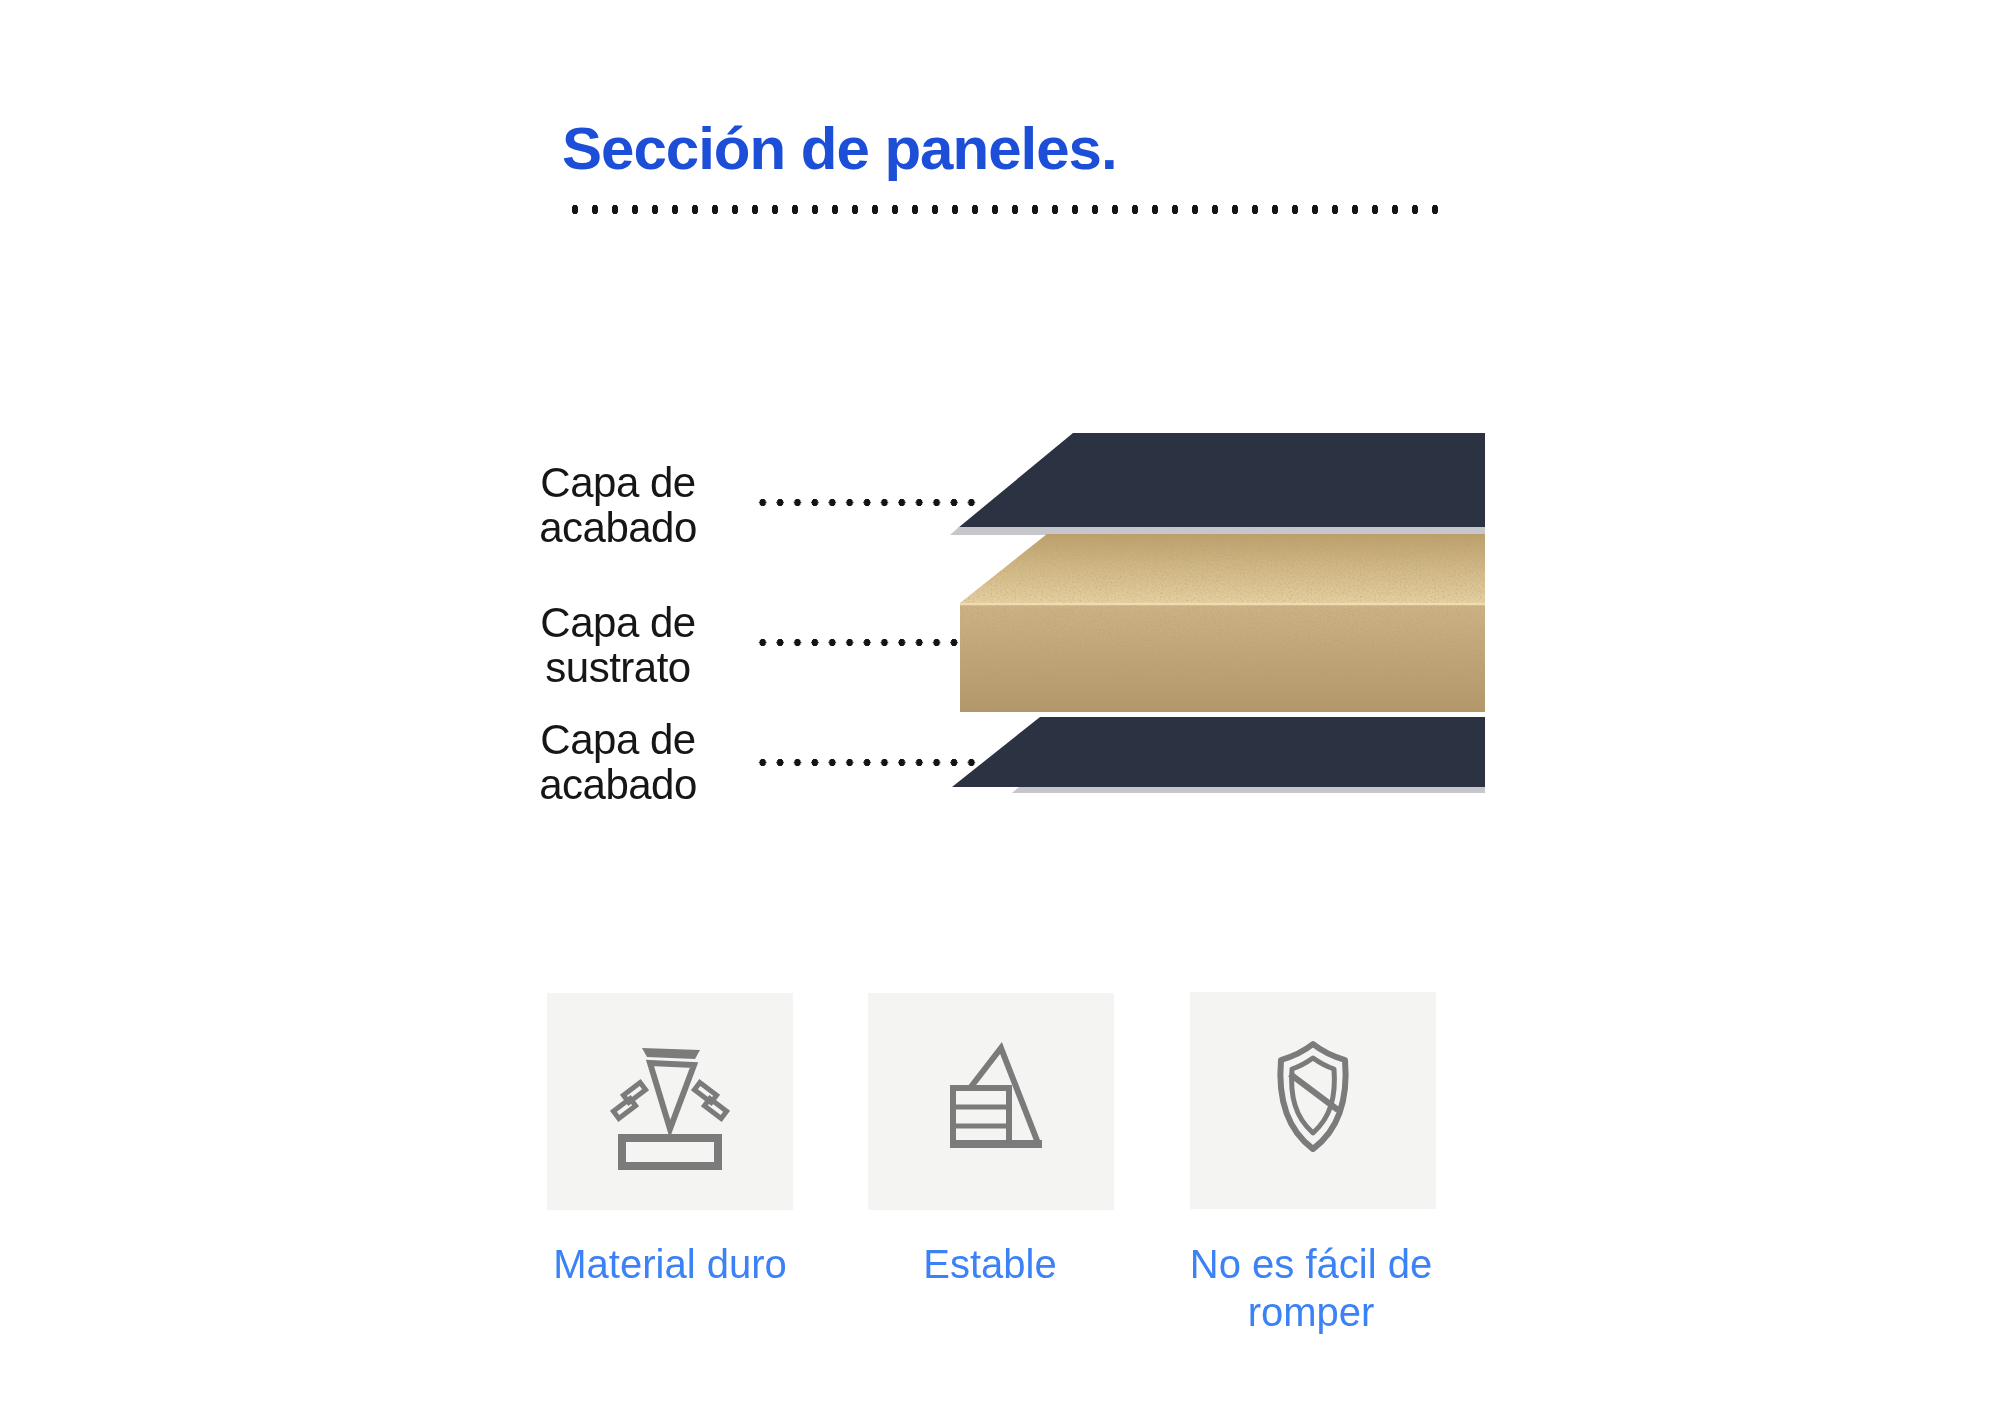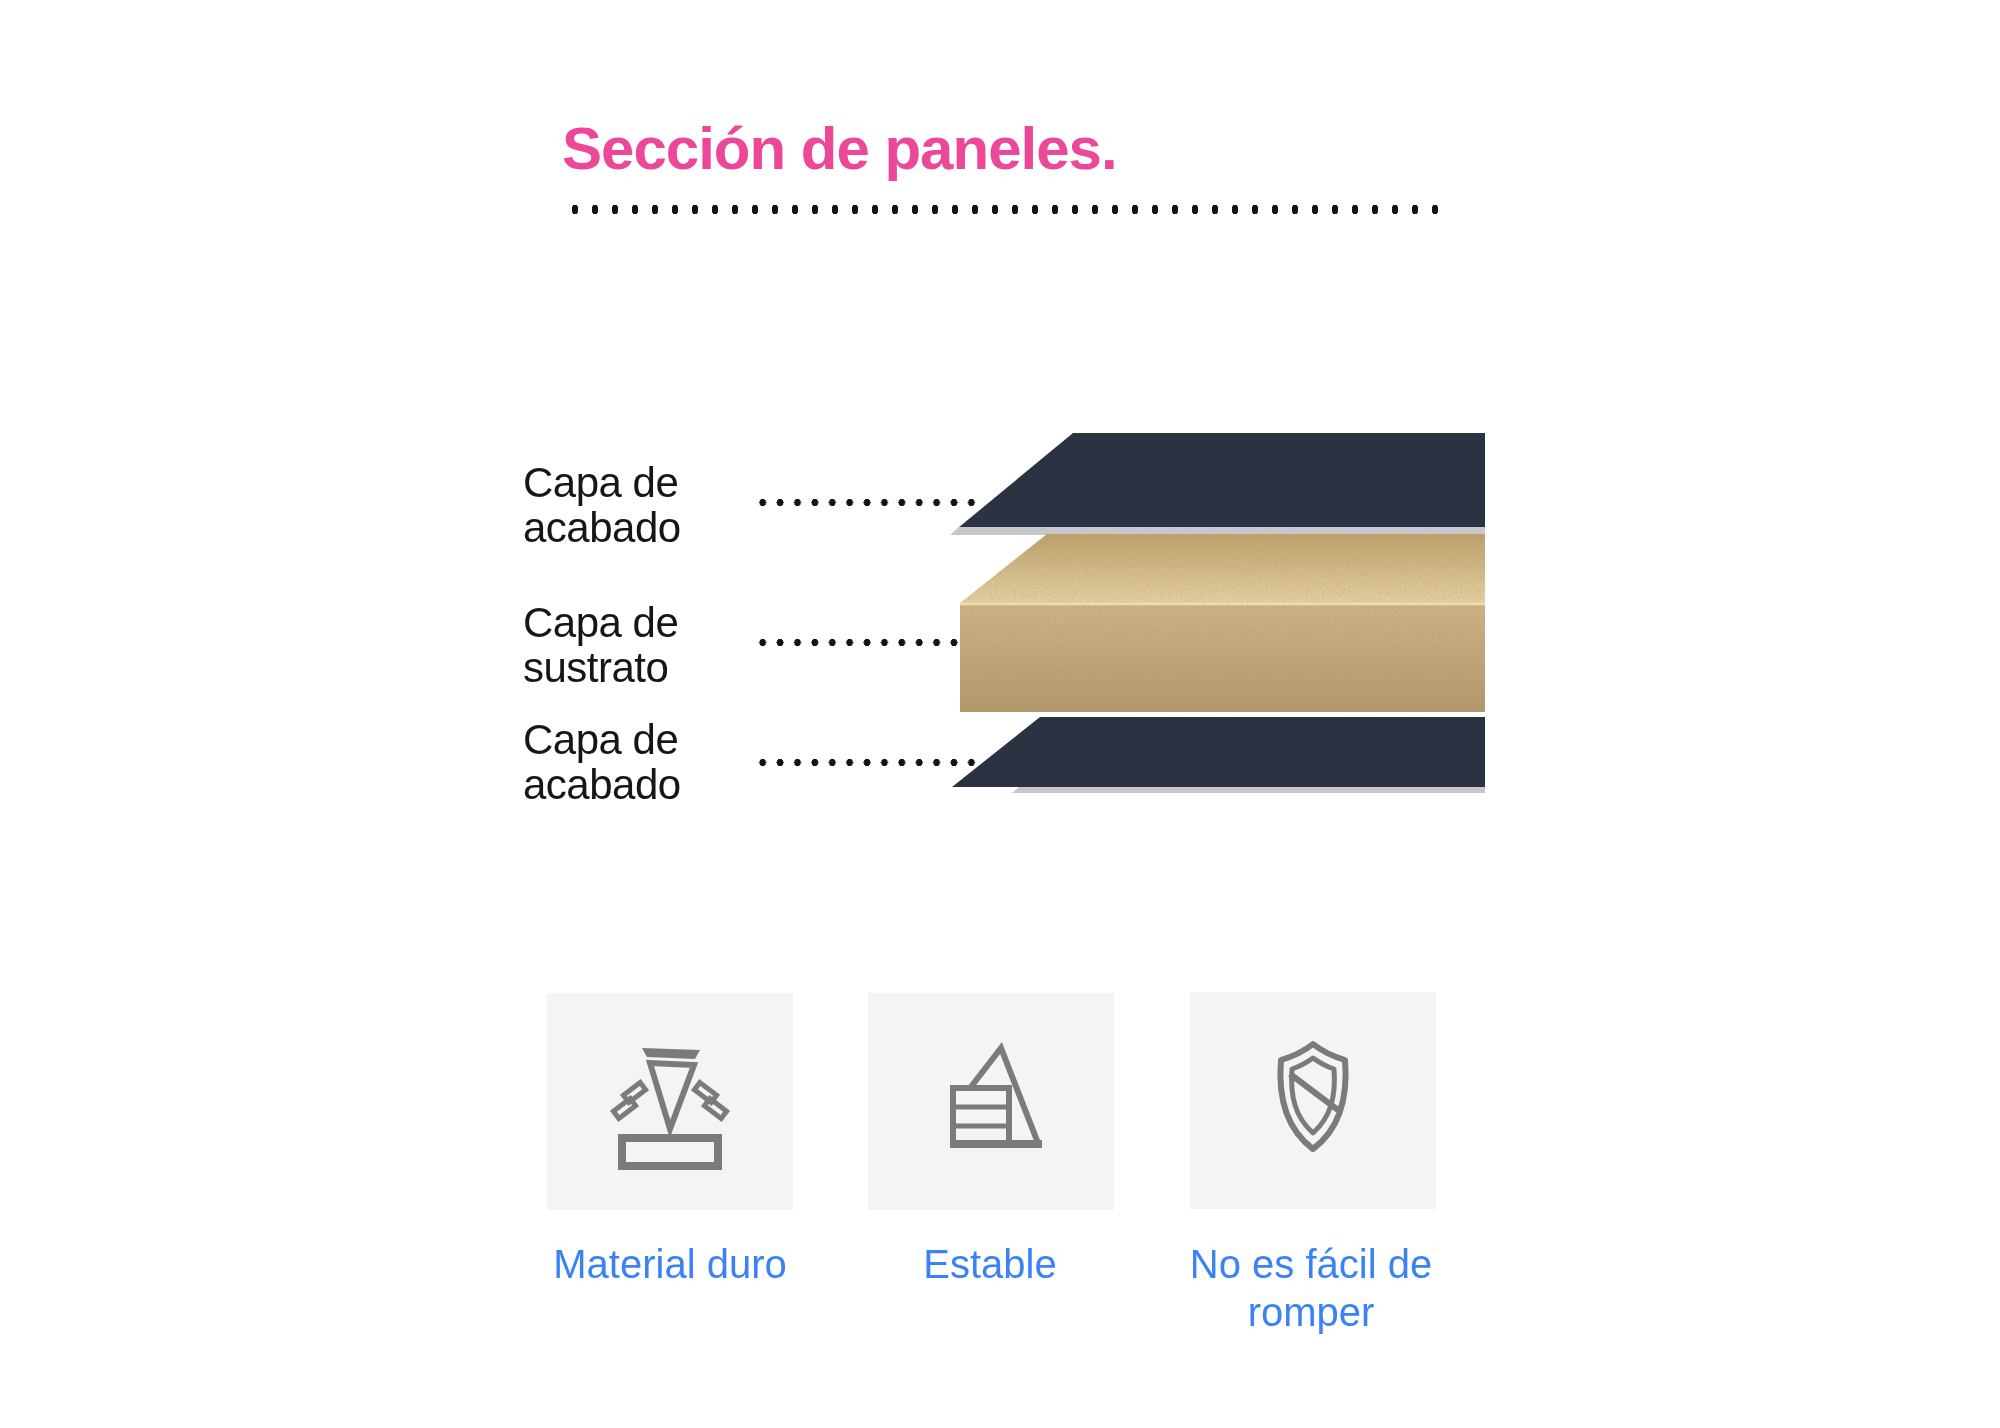--- a/index.html
+++ b/index.html
@@ -1,29 +1,29 @@
 <!DOCTYPE html>
 <html><head>
 <meta charset="utf-8">
 <style>
   html,body{margin:0;padding:0;background:#ffffff;}
   .page{position:relative;width:2000px;height:1428px;background:#ffffff;overflow:hidden;
         font-family:"Liberation Sans",sans-serif;}
 
   
   .title{position:absolute;left:562px;top:114px;font-size:60px;font-weight:700;
-         letter-spacing:-1px;color:#ec4899;white-space:nowrap;}
+         letter-spacing:-1px;color:#1d4ed8;white-space:nowrap;}
   .dotted-rule{position:absolute;left:565px;top:203px;width:884px;height:13px;
          background-image:radial-gradient(ellipse 3.5px 5px at 50% 50%, #141414 92%, rgba(0,0,0,0) 96%);
          background-size:20px 13px;background-repeat:repeat-x;}
   .subtitle{position:absolute;left:578px;top:240px;font-size:50px;font-weight:400;
          color:#a8a8a8;letter-spacing:0.5px;white-space:nowrap;}
 
   
-  .layer-label{position:absolute;left:523px;width:190px;text-align:left;
+  .layer-label{position:absolute;left:523px;width:190px;text-align:center;
          font-size:42px;line-height:1.08;font-weight:500;letter-spacing:-0.5px;color:#161616;}
   .ll-1{top:460px;} .ll-2{top:600px;} .ll-3{top:717px;}
   .leader{position:absolute;left:754px;width:226px;height:9px;
          background-image:radial-gradient(circle 3.8px at 50% 50%, #141414 88%, rgba(0,0,0,0) 94%);
          background-size:17.4px 9px;background-repeat:repeat-x;}
   .ld-1{top:498px;} .ld-2{top:638px;} .ld-3{top:758px;}
 
   .panel-svg{position:absolute;left:940px;top:425px;width:546px;height:372px;}
 
   

